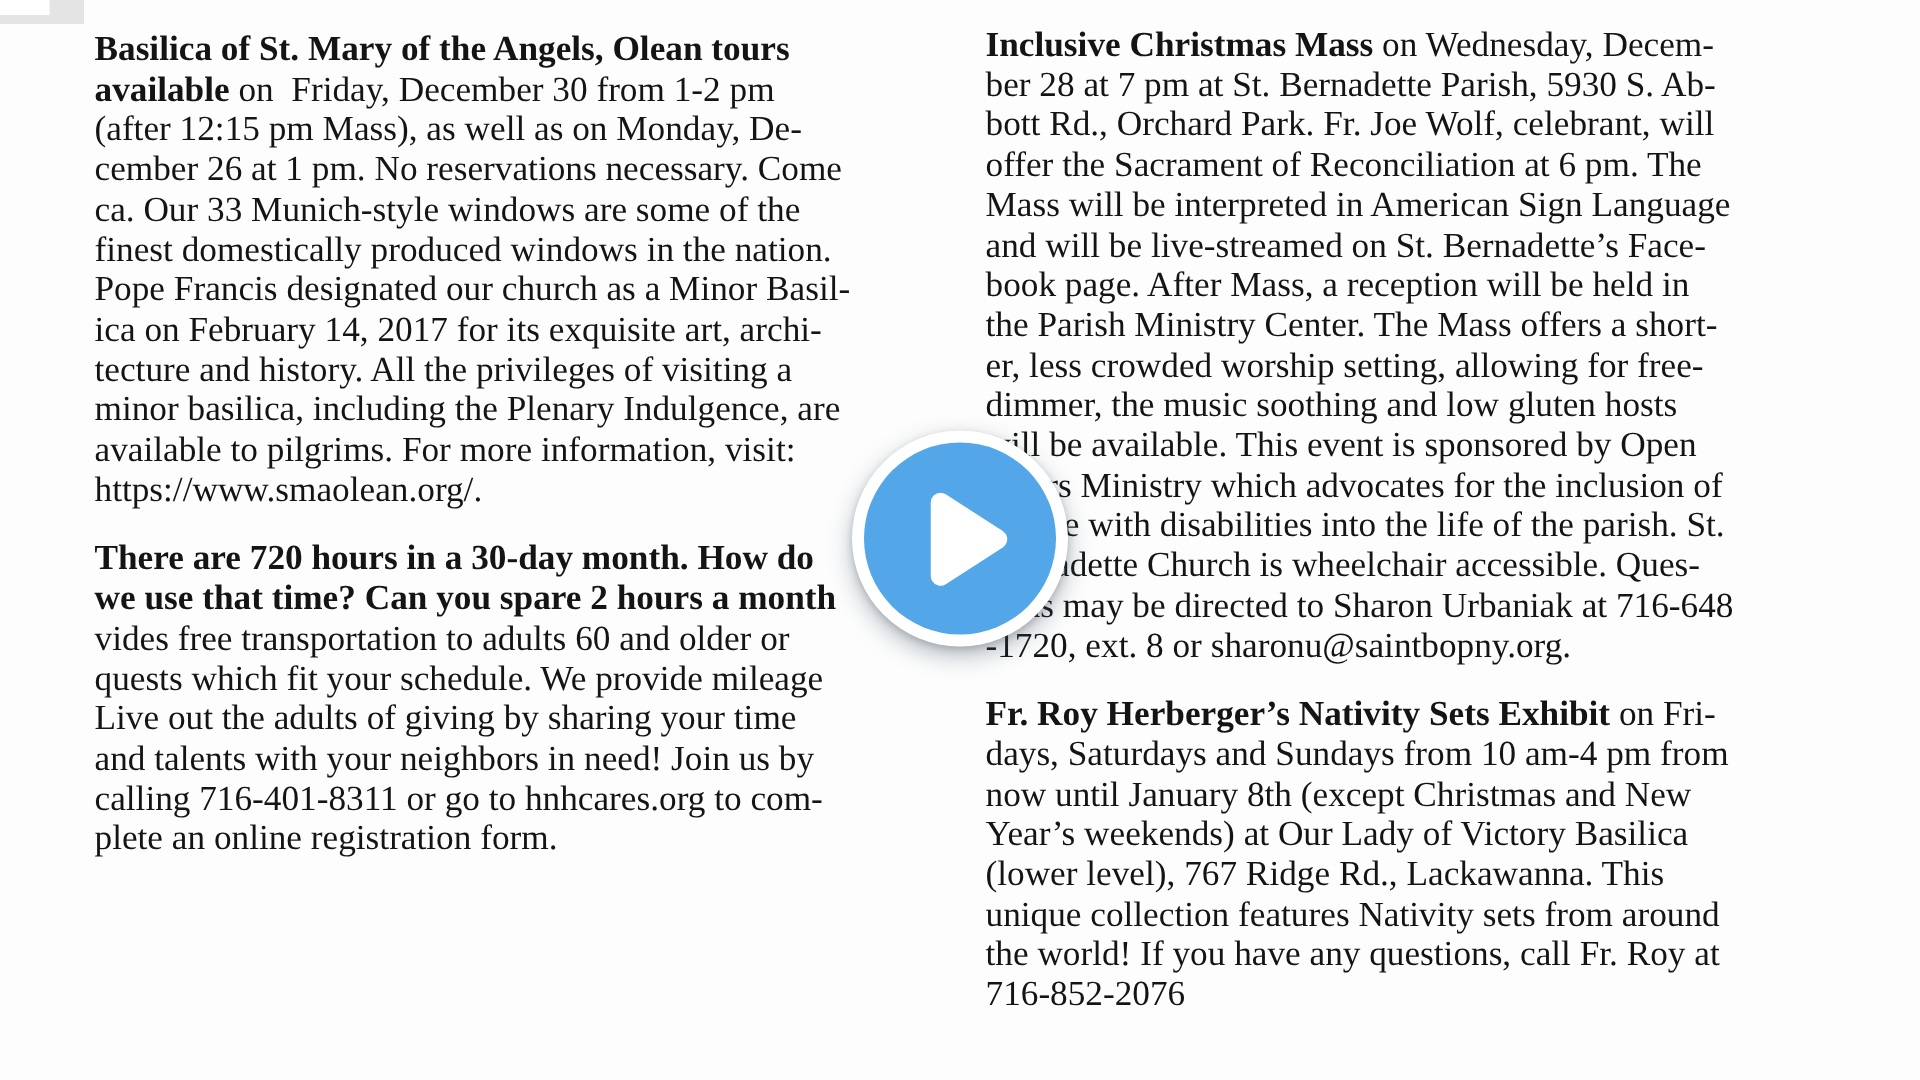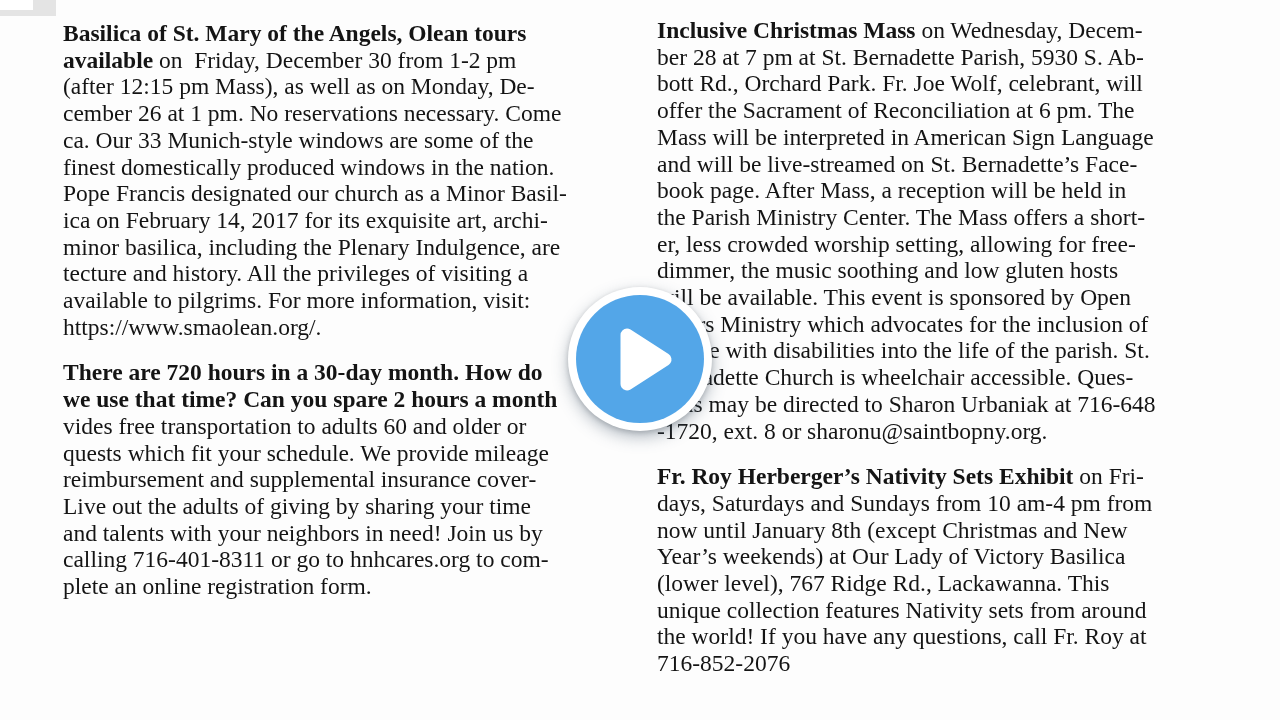--- a/index.html
+++ b/index.html
@@ -49,31 +49,30 @@
   <div class="col col-left">
     <div class="para">
         <div class="line"><span class="b">Basilica of St. Mary of the Angels, Olean tours</span></div>
         <div class="line"><span class="b">available</span><span> on  Friday, December 30 from 1-2 pm</span></div>
         <div class="line"><span>(after 12:15 pm Mass), as well as on Monday, De-</span></div>
         <div class="line"><span>cember 26 at 1 pm. No reservations necessary. Come</span></div>
         <div class="line"><span>ca. Our 33 Munich-style windows are some of the</span></div>
         <div class="line"><span>finest domestically produced windows in the nation.</span></div>
         <div class="line"><span>Pope Francis designated our church as a Minor Basil-</span></div>
         <div class="line"><span>ica on February 14, 2017 for its exquisite art, archi-</span></div>
+        <div class="line"><span>tecture and history. All the privileges of visiting a</span></div>
         <div class="line"><span>minor basilica, including the Plenary Indulgence, are</span></div>
-        <div class="line"><span>tecture and history. All the privileges of visiting a</span></div>
         <div class="line"><span>available to pilgrims. For more information, visit:</span></div>
         <div class="line"><span>https://www.smaolean.org/.</span></div>
       </div>
     <div class="para">
         <div class="line"><span class="b">There are 720 hours in a 30-day month. How do</span></div>
         <div class="line"><span class="b">we use that time? Can you spare 2 hours a month</span></div>
         <div class="line"><span>vides free transportation to adults 60 and older or</span></div>
         <div class="line"><span>quests which fit your schedule. We provide mileage</span></div>
-        <div class="line"><span>reimbursement and supplemental insurance cover-</span></div>
         <div class="line"><span>Live out the adults of giving by sharing your time</span></div>
         <div class="line"><span>and talents with your neighbors in need! Join us by</span></div>
         <div class="line"><span>calling 716-401-8311 or go to hnhcares.org to com-</span></div>
         <div class="line"><span>plete an online registration form.</span></div>
       </div>
   </div>
 
   <div class="col col-right">
     <div class="para">
         <div class="line"><span class="b">Inclusive Christmas Mass</span><span> on Wednesday, Decem-</span></div>

